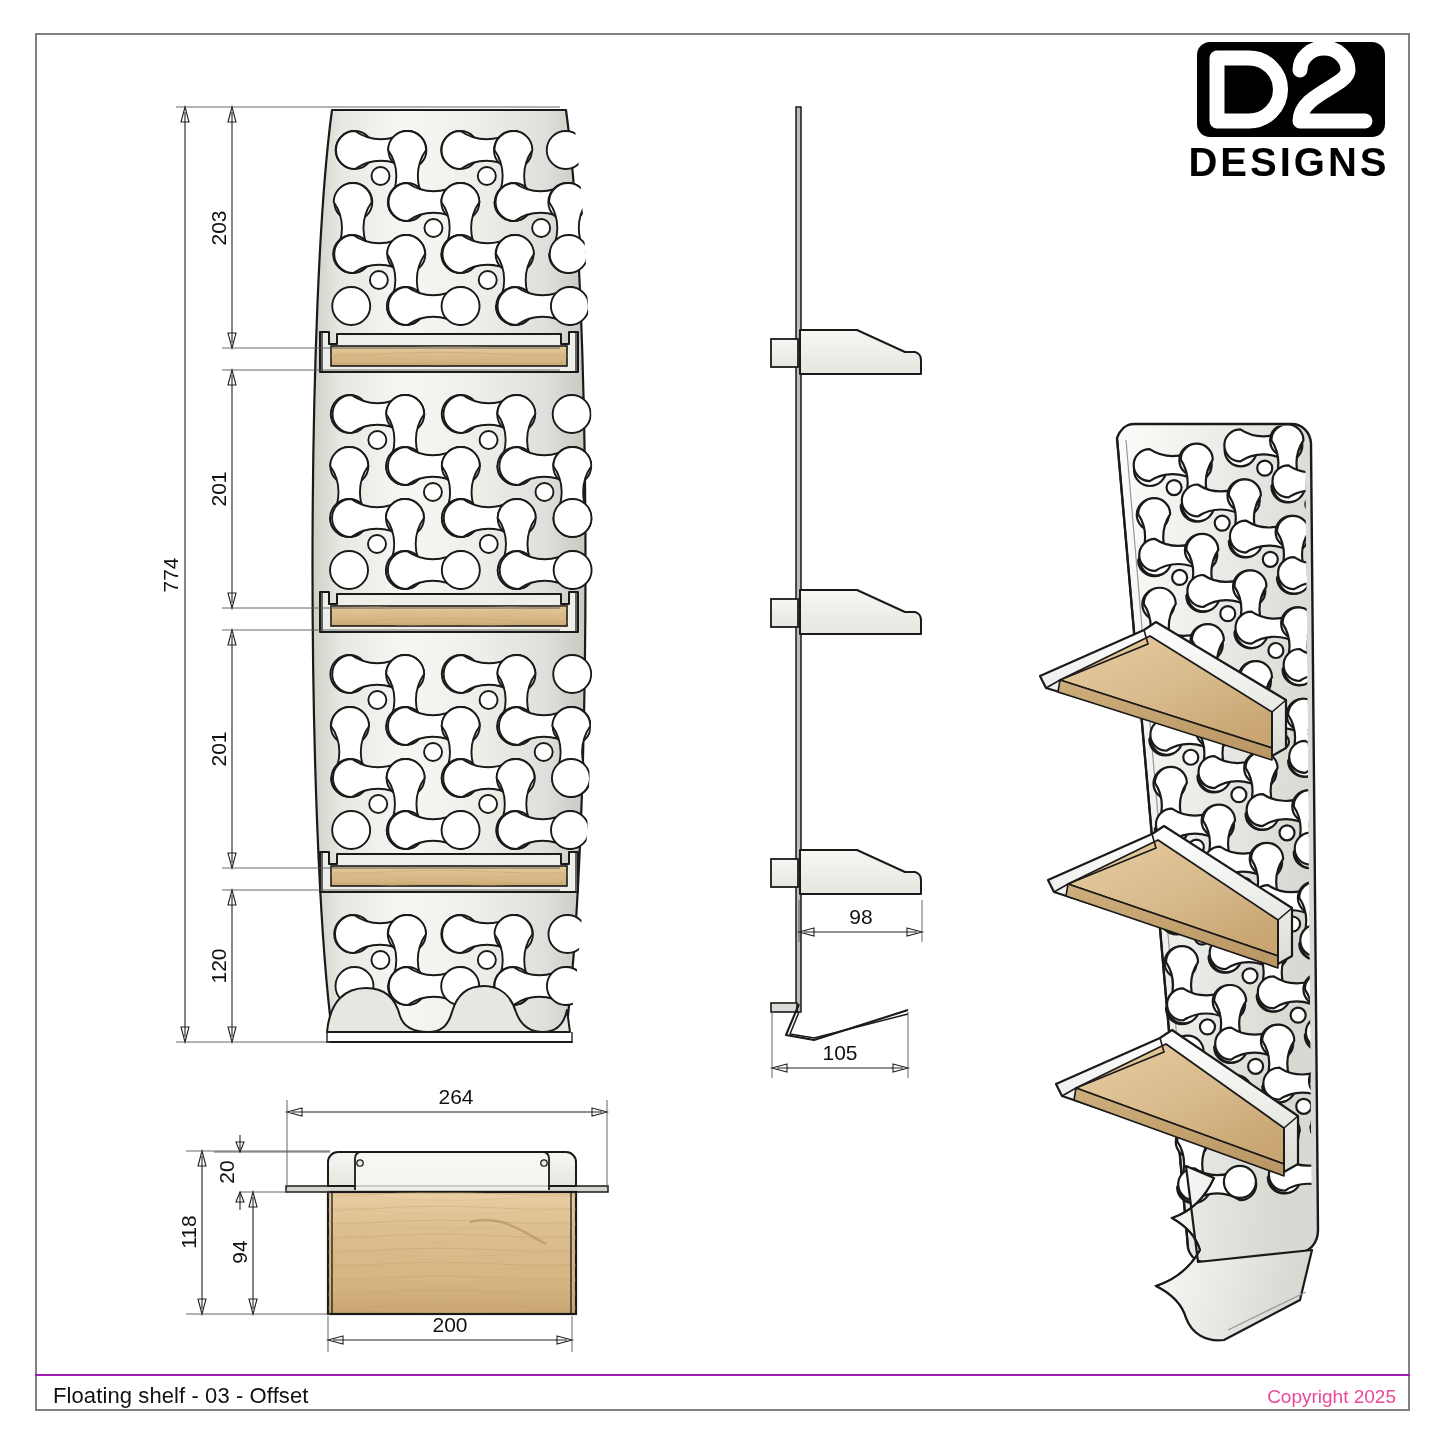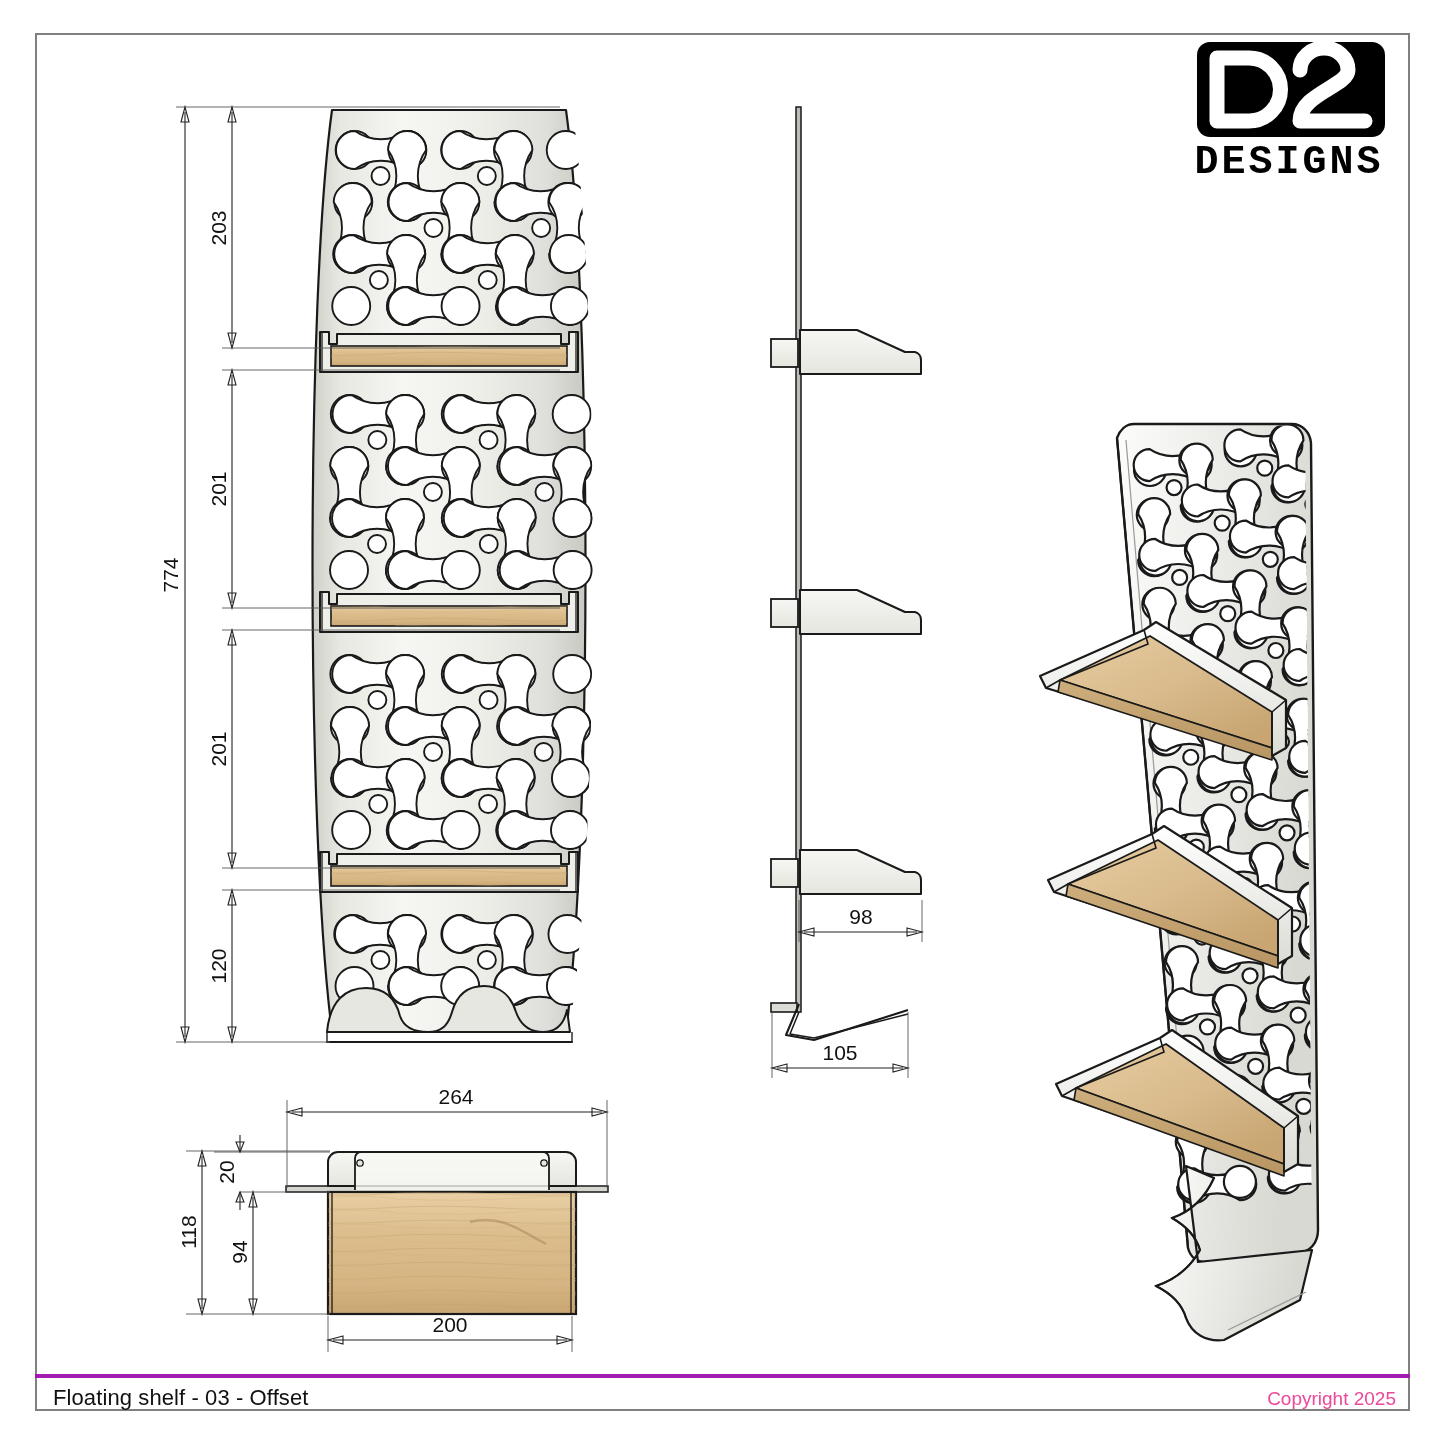--- a/index.html
+++ b/index.html
@@ -15,21 +15,21 @@
   .frame{
     position:absolute;left:35px;top:33px;
     width:1375px;height:1378px;
     border:2px solid #808080;
     box-sizing:border-box;
     background:#ffffff;
   }
   .titlebar{
     position:absolute;left:35px;top:1374px;
     width:1375px;height:37px;
-    border-top:4px solid #a21caf;
+    border-top:2px solid #a21caf;
     box-sizing:border-box;
   }
   .title-text{
     position:absolute;left:18px;top:7px;
     font-size:22px;color:#111;letter-spacing:.1px;
     white-space:nowrap;
   }
   .copy-text{
     position:absolute;right:14px;top:10px;
     font-size:19px;color:#ec4899;white-space:nowrap;
@@ -40,21 +40,21 @@
     position:absolute;left:1183px;top:42px;width:212px;height:145px;
   }
   .logo-mark{
     position:absolute;left:14px;top:0;width:188px;height:95px;
     background:#000;border-radius:13px;
   }
   .logo-word{
     position:absolute;left:0;top:98px;width:212px;
     text-align:center;
     font-size:40px;font-weight:700;letter-spacing:3px;color:#000;
-    font-family:Liberation Mono, monospace;
+    font-family:Liberation Sans, sans-serif;
   }
 
   
   svg.layer{position:absolute;left:0;top:0;width:1445px;height:1445px;overflow:visible;}
 
   text.dim{
     font-family:"Liberation Sans", sans-serif;
     font-size:21px; fill:#111;
   }
   .dimline{stroke:#222;stroke-width:1.1;fill:none;}

